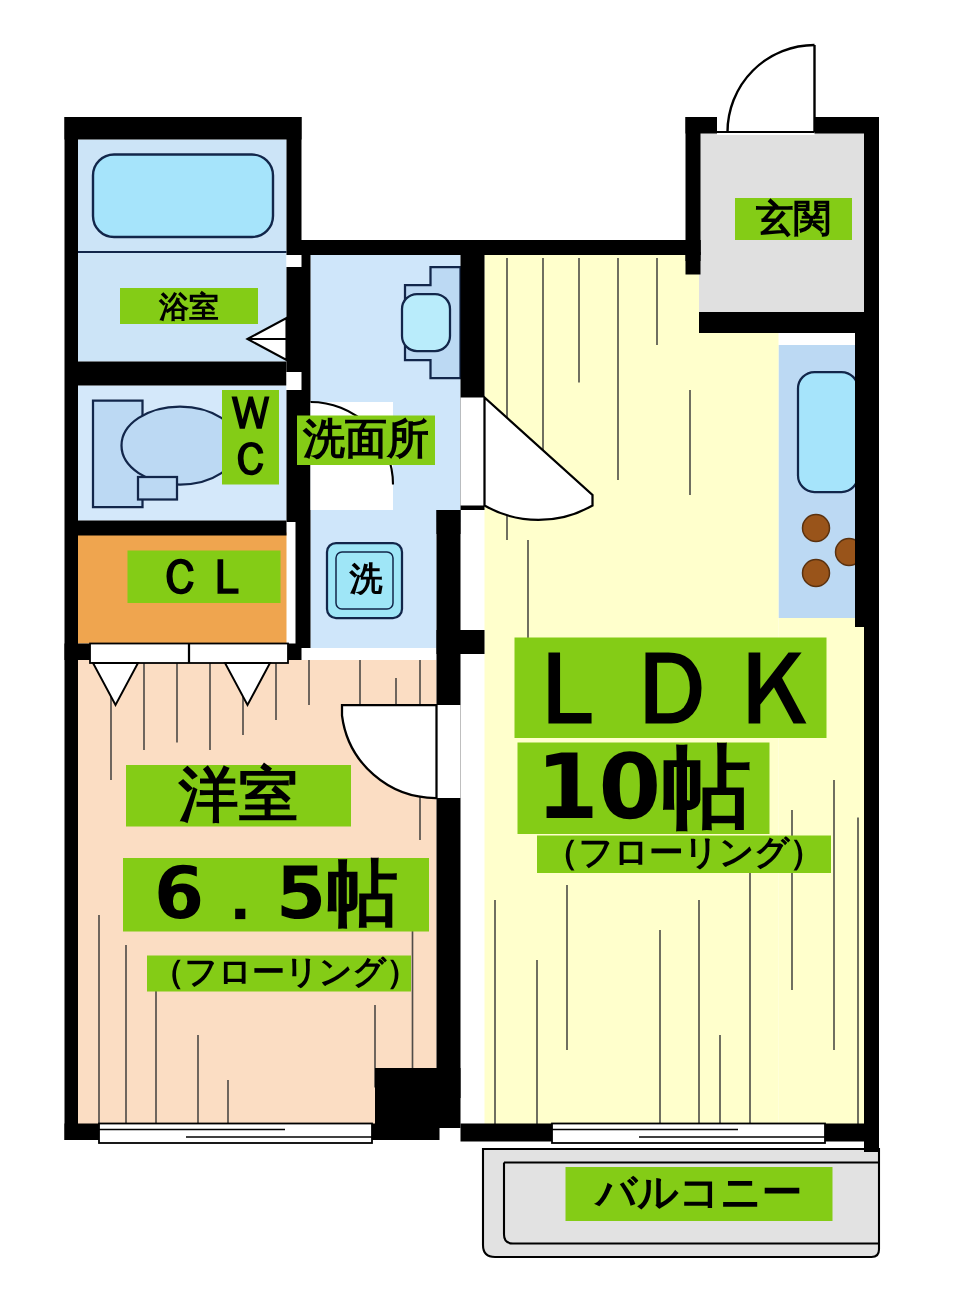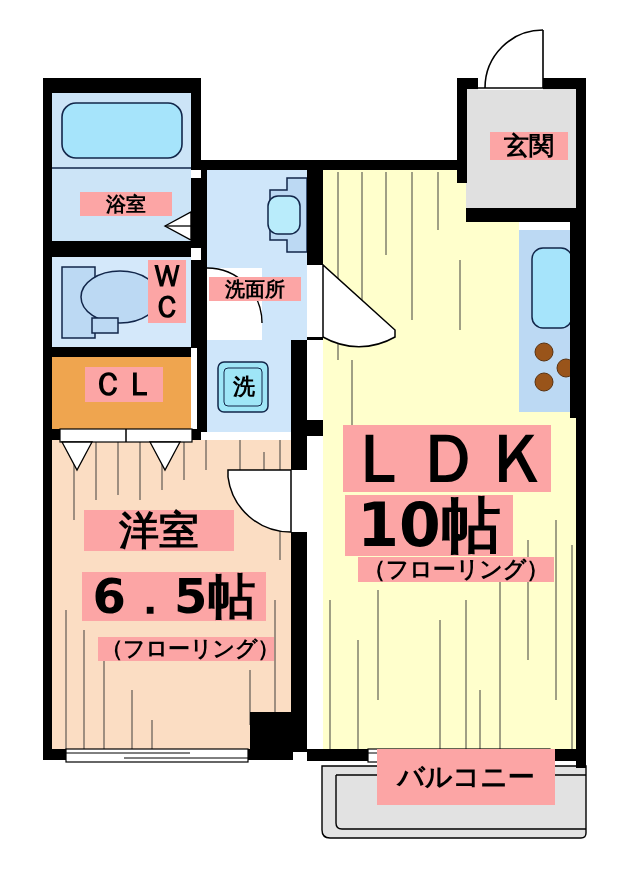--- a/index.html
+++ b/index.html
@@ -1,19 +1,19 @@
 <!DOCTYPE html>
 <html><head>
 <meta charset="utf-8">
 <style>
   html,body{margin:0;padding:0;background:#ffffff;}
   body{width:637px;height:869px;position:relative;overflow:hidden;
        font-family:"DejaVu Sans","Liberation Sans",sans-serif;}
   #plan{position:absolute;left:0;top:0;width:637px;height:869px;}
-  .lbl{position:absolute;background:#fca5a5;color:#000;font-weight:bold;
+  .lbl{position:absolute;background:#84cc16;color:#000;font-weight:bold;
        text-align:center;line-height:1.02;white-space:nowrap;}
 </style>
 </head>
 <body>
 
 <svg id="plan" viewBox="0 0 637 869" xmlns="http://www.w3.org/2000/svg">
 
   <rect x="0" y="0" width="637" height="869" fill="#ffffff"></rect>
 
   <g>
@@ -210,29 +210,29 @@
 
 </svg>
 
 <div class="lbl" style="left:80px;top:192px;width:84px;font-size:20px;padding:2px 4px;">浴室</div>
 
 <div class="lbl" style="left:148px;top:260px;width:34px;font-size:30px;padding:1px 2px;">
   <div>Ｗ</div>
   <div>Ｃ</div>
 </div>
 
-<div class="lbl" style="left:85px;top:367px;width:78px;font-size:32px;padding:1px 0;">ＣＬ</div>
-
-<div class="lbl" style="left:209px;top:277px;width:88px;font-size:20px;padding:2px 2px;">洗面所</div>
+<div class="lbl" style="left:85px;top:367px;width:78px;font-size:32px;padding:1px 12px;">ＣＬ</div>
+
+<div class="lbl" style="left:198px;top:277px;width:88px;font-size:28px;padding:2px 2px;">洗面所</div>
 
 <div class="lbl" style="left:227px;top:376px;width:30px;font-size:22px;padding:0 2px;background:transparent;">洗</div>
 
 <div class="lbl" style="left:490px;top:132px;width:72px;font-size:25px;padding:1px 3px;">玄関</div>
 
 <div class="lbl" style="left:343px;top:425px;width:200px;font-size:66px;letter-spacing:3px;padding:0 4px;">ＬＤＫ</div>
 <div class="lbl" style="left:345px;top:495px;width:160px;font-size:60px;padding:0 4px;">10帖</div>
 <div class="lbl" style="left:358px;top:557px;width:190px;font-size:23px;padding:1px 3px;">（フローリング）</div>
 
 <div class="lbl" style="left:84px;top:510px;width:140px;font-size:40px;padding:0 5px;">洋室</div>
-<div class="lbl" style="left:82px;top:572px;width:180px;font-size:48px;padding:0 2px;">6．5帖</div>
+<div class="lbl" style="left:82px;top:572px;width:180px;font-size:48px;padding:0 12px;">6．5帖</div>
 <div class="lbl" style="left:98px;top:637px;width:170px;font-size:22px;padding:1px 3px;">（フローリング）</div>
 
-<div class="lbl" style="left:377px;top:749px;width:172px;font-size:27px;padding:14px 3px;">バルコニー</div>
+<div class="lbl" style="left:377px;top:778px;width:172px;font-size:27px;padding:4px 3px;">バルコニー</div>
 
 </body></html>

